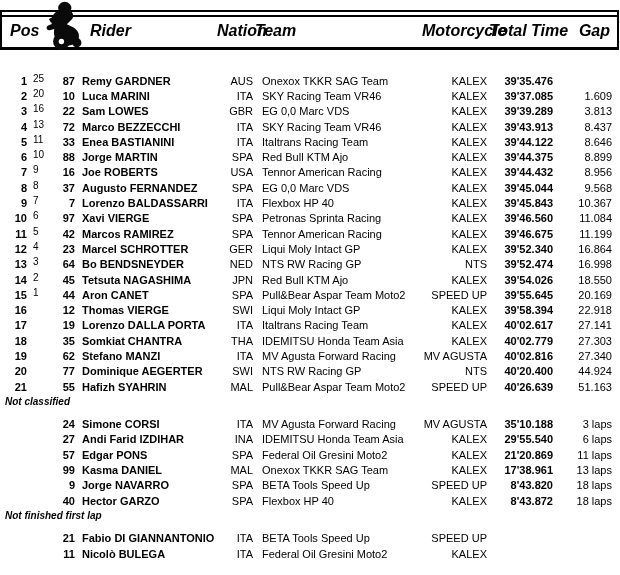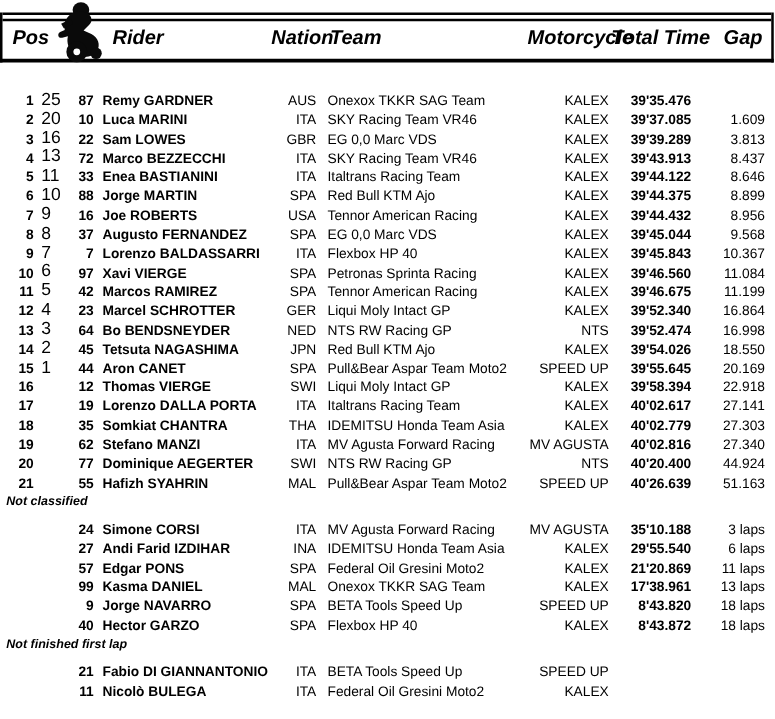--- a/index.html
+++ b/index.html
@@ -20,36 +20,36 @@
   .dbl-line{height:3px;border-top:2px solid #000;border-bottom:2px solid #000;}
   .hrow{
     display:grid;grid-template-columns:var(--cols);
     align-items:center;
     font-style:italic;font-weight:bold;font-size:16px;
     padding:5px 0 7px 0;white-space:nowrap;
   }
   .h-pos{grid-column:1/4;text-align:left;padding-left:8px;}
   .h-rider{grid-column:4;text-align:left;padding-left:13px;}
   .h-nation{grid-column:5;text-align:right;}
-  .h-team{grid-column:6;text-align:left;padding-left:9px;}
+  .h-team{grid-column:6;text-align:left;}
   .h-moto{grid-column:7;text-align:right;}
   .h-total{grid-column:8;text-align:left;}
   .h-gap{grid-column:9;text-align:right;padding-right:4px;}
   
   .moto-icon{position:absolute;left:45px;top:1px;width:42px;height:50px;z-index:5;}
   
   .rows{position:absolute;top:73px;left:0;width:612px;}
   .row{
     display:grid;grid-template-columns:var(--cols);
     height:15.3px;align-items:center;
     font-size:11px;white-space:nowrap;
   }
   .c{overflow:visible;}
   .c.pos{text-align:right;font-weight:bold;}
-  .c.pts{font-size:14px;padding-left:6px;position:relative;top:-2.5px;}
+  .c.pts{font-size:10px;padding-left:6px;position:relative;top:-2.5px;}
   .c.num{text-align:right;font-weight:bold;}
   .c.rider{padding-left:7px;font-weight:bold;}
   .c.nation{text-align:right;}
   .c.team{padding-left:9px;}
   .c.moto{text-align:right;}
   .c.total{text-align:right;font-weight:bold;}
   .c.gap{text-align:right;}
   .section-label{
     font-size:10px;font-style:italic;font-weight:bold;
     padding-left:5px;height:15.3px;line-height:15.3px;

